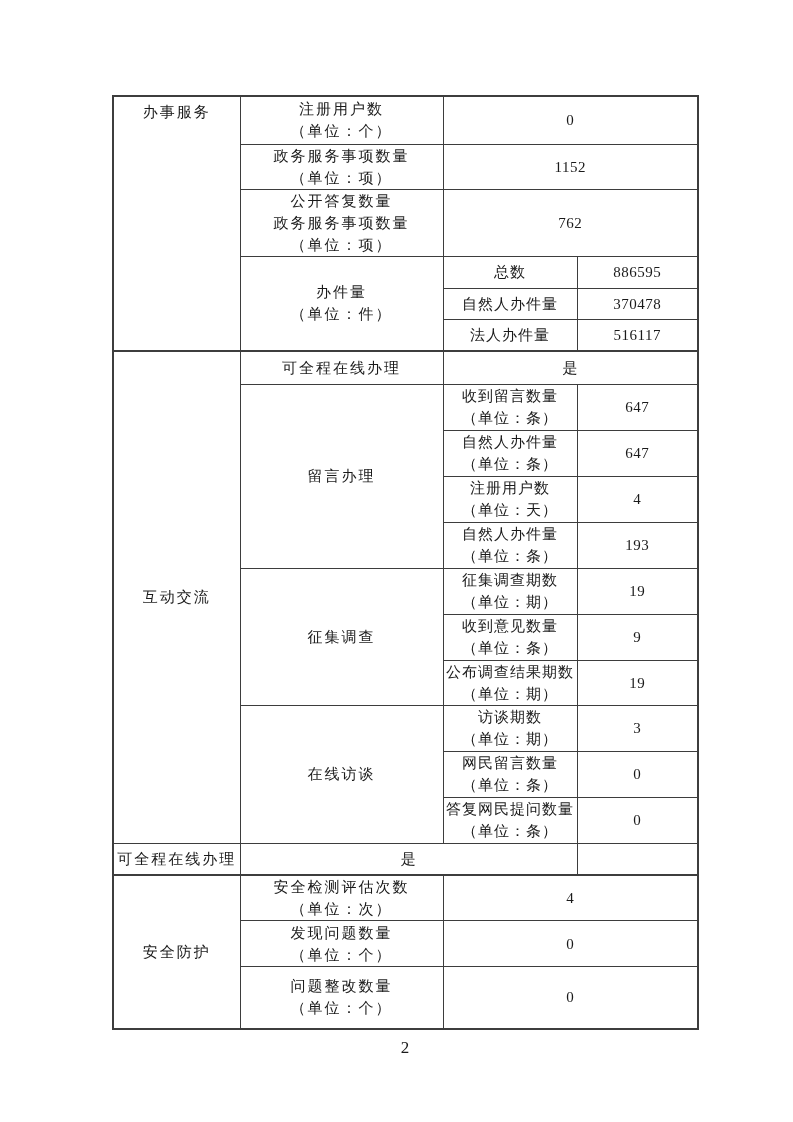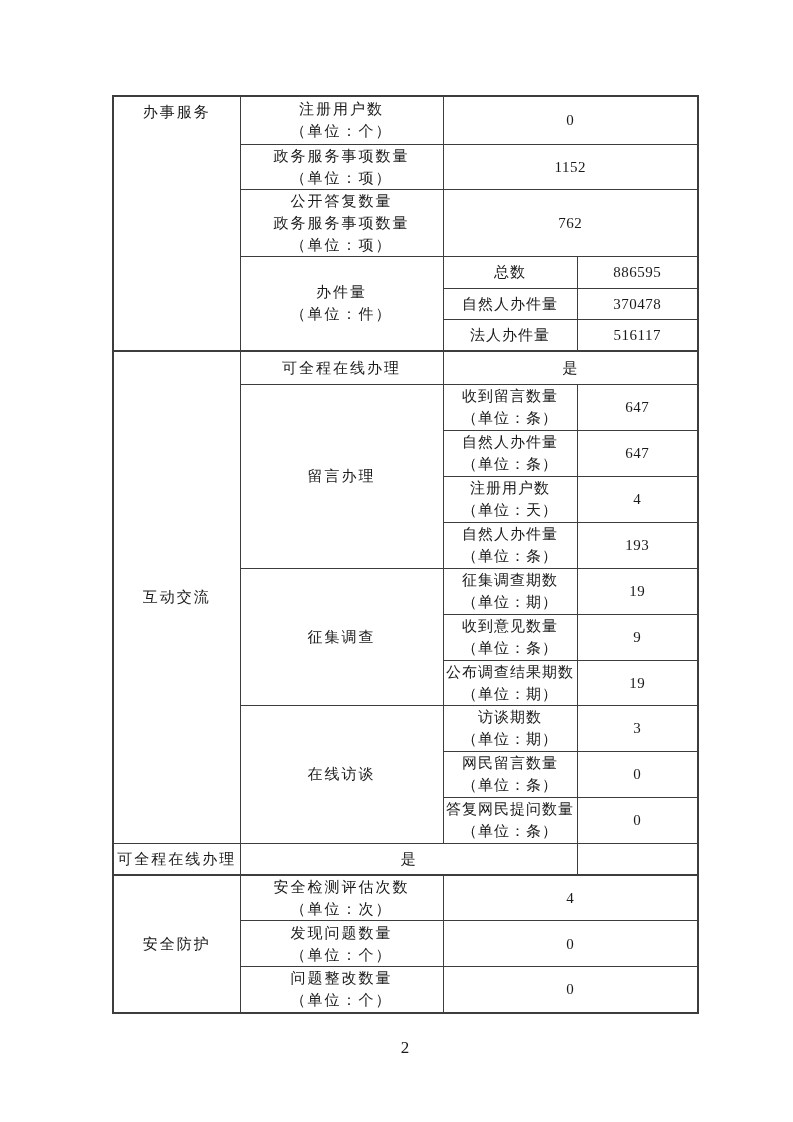--- a/index.html
+++ b/index.html
@@ -206,21 +206,21 @@
         </td>
         <td class="value-cell" colspan="2">4</td>
       </tr>
       <tr style="height:46px">
         <td class="label-cell">
           <div>发现问题数量</div>
           <div>（单位：个）</div>
         </td>
         <td class="value-cell" colspan="2">0</td>
       </tr>
-      <tr style="height:46px">
+      <tr style="height:62px">
         <td class="label-cell">
           <div>问题整改数量</div>
           <div>（单位：个）</div>
         </td>
         <td class="value-cell" colspan="2">0</td>
       </tr>
     </tbody>
   </table>
 
   <div class="page-number">2</div>

